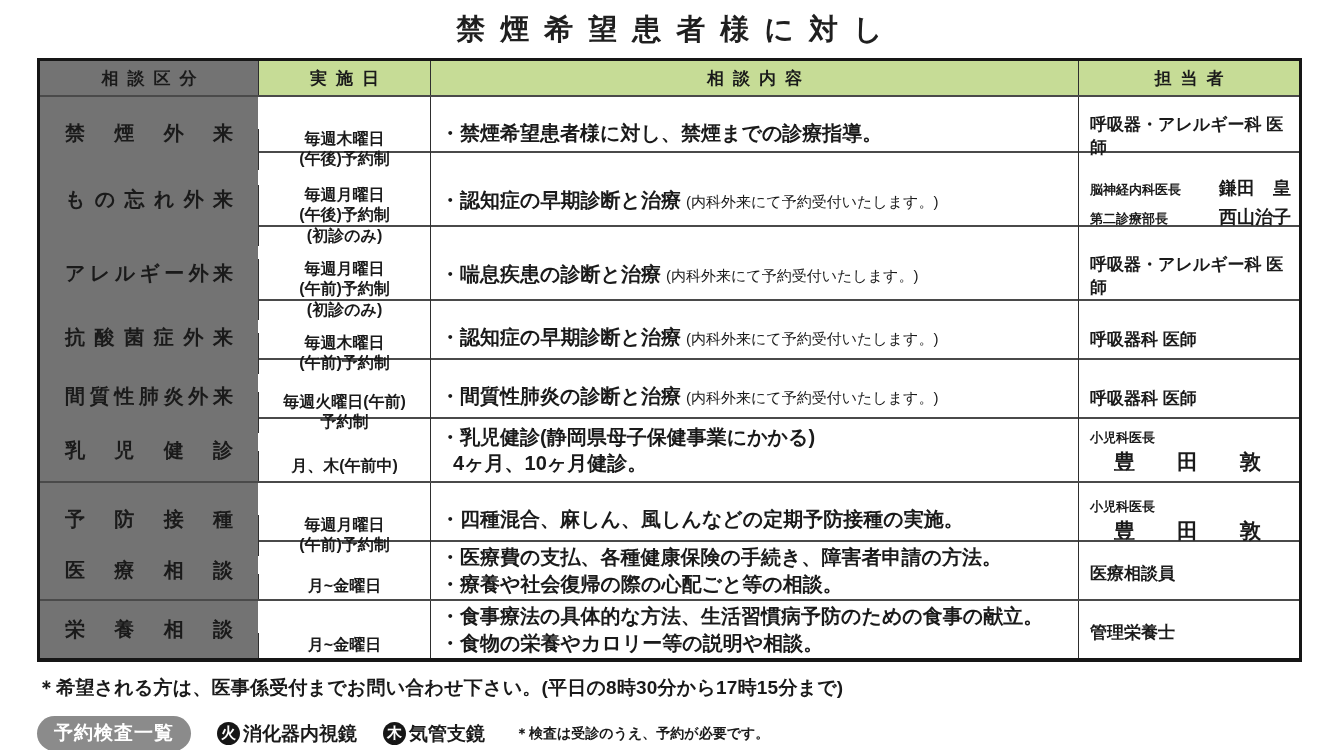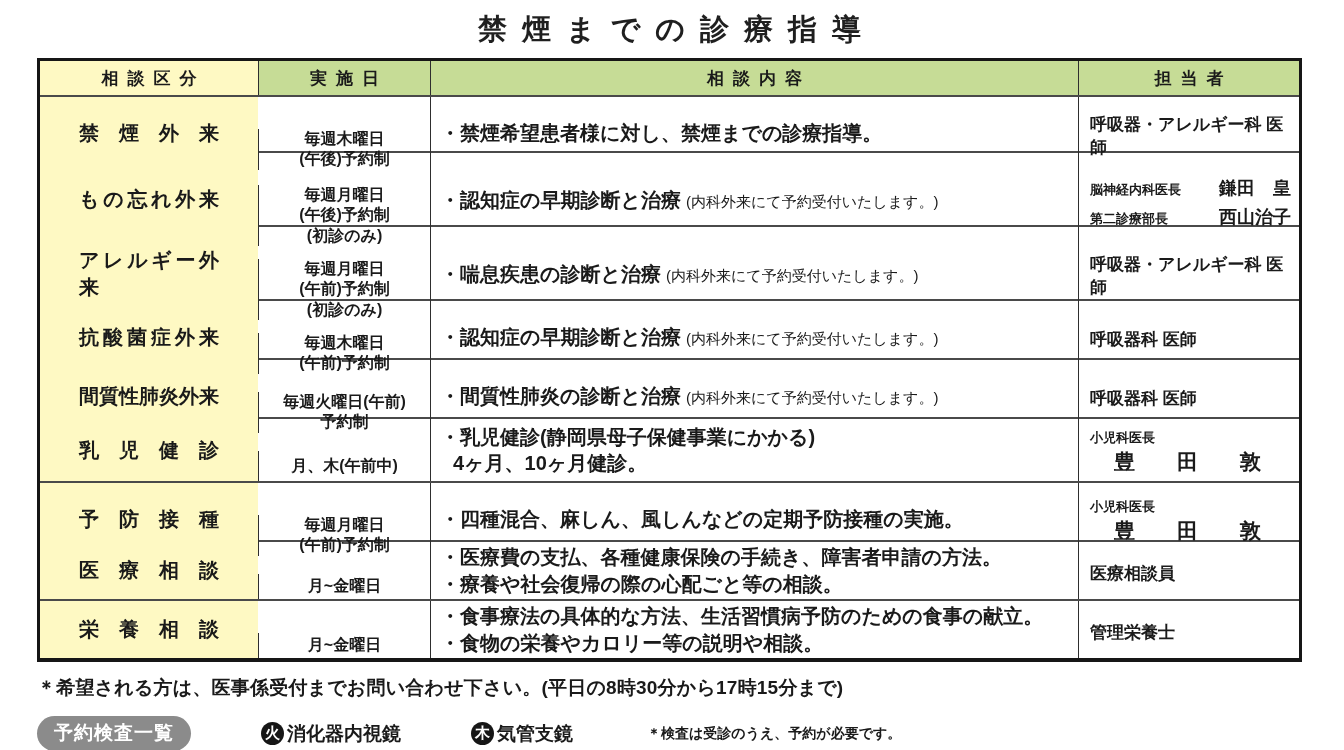--- a/index.html
+++ b/index.html
@@ -42,27 +42,27 @@
     min-width:0;
   }
   .row > .cell + .cell{border-left:1px solid #2e2e2e;}
 
   .h-head{height:34px;}
   .h54{height:54px;}
   .h57{height:57px;}
   .h62{height:62px;}
   .h72{height:72px;}
 
-  .lav{background:#fef9c3;}
+  .lav{background:#737373;}
   .grn{background:#c6dc96;}
 
   .hdr{justify-content:center;font-size:17px;font-weight:700;}
   .hdr span{letter-spacing:9px;padding-left:9px;white-space:nowrap;}
 
-  .cat{padding:0 39px;}
+  .cat{padding:0 25px;}
   .cat span{
     flex:1;
     font-size:20px;font-weight:700;
     text-align:justify;text-align-last:justify;
     -moz-text-align-last:justify;
     text-justify:inter-character;
   }
 
   .sched{flex-direction:column;justify-content:center;font-size:16px;font-weight:600;line-height:1.28;text-align:center;margin-top:32px;}
   .sched span{display:block;white-space:nowrap;}
@@ -90,21 +90,21 @@
   }
 
   .footnote{
     margin-top:13px;
     font-size:19px;font-weight:700;
     letter-spacing:0.2px;
   }
 
   .resline{
     margin-top:15px;
-    display:flex;align-items:center;gap:44px;
+    display:flex;align-items:center;
   }
   .badge{
     background:#8b8b8b;color:#ffffff;
     font-size:19px;font-weight:700;
     border-radius:18px;
     padding:4px 17px 5px 17px;
     letter-spacing:1px;
     white-space:nowrap;
   }
   .resitem{display:flex;align-items:center;margin-left:26px;font-size:19px;font-weight:700;white-space:nowrap;}
@@ -115,21 +115,21 @@
     font-size:15px;font-weight:700;
     margin-right:3px;flex:0 0 auto;
   }
   .resnote{margin-left:30px;font-size:14px;font-weight:700;white-space:nowrap;}
 </style>
 </head>
 <body>
 
 <div class="page">
 
-  <div class="title">禁煙までの診療指導</div>
+  <div class="title">禁煙希望患者様に対し</div>
 
   <div class="tbl">
 
     <div class="row h-head">
       <div class="cell hdr lav">
           <span>相談区分</span>
         </div>
       <div class="cell hdr grn">
           <span>実施日</span>
         </div>

